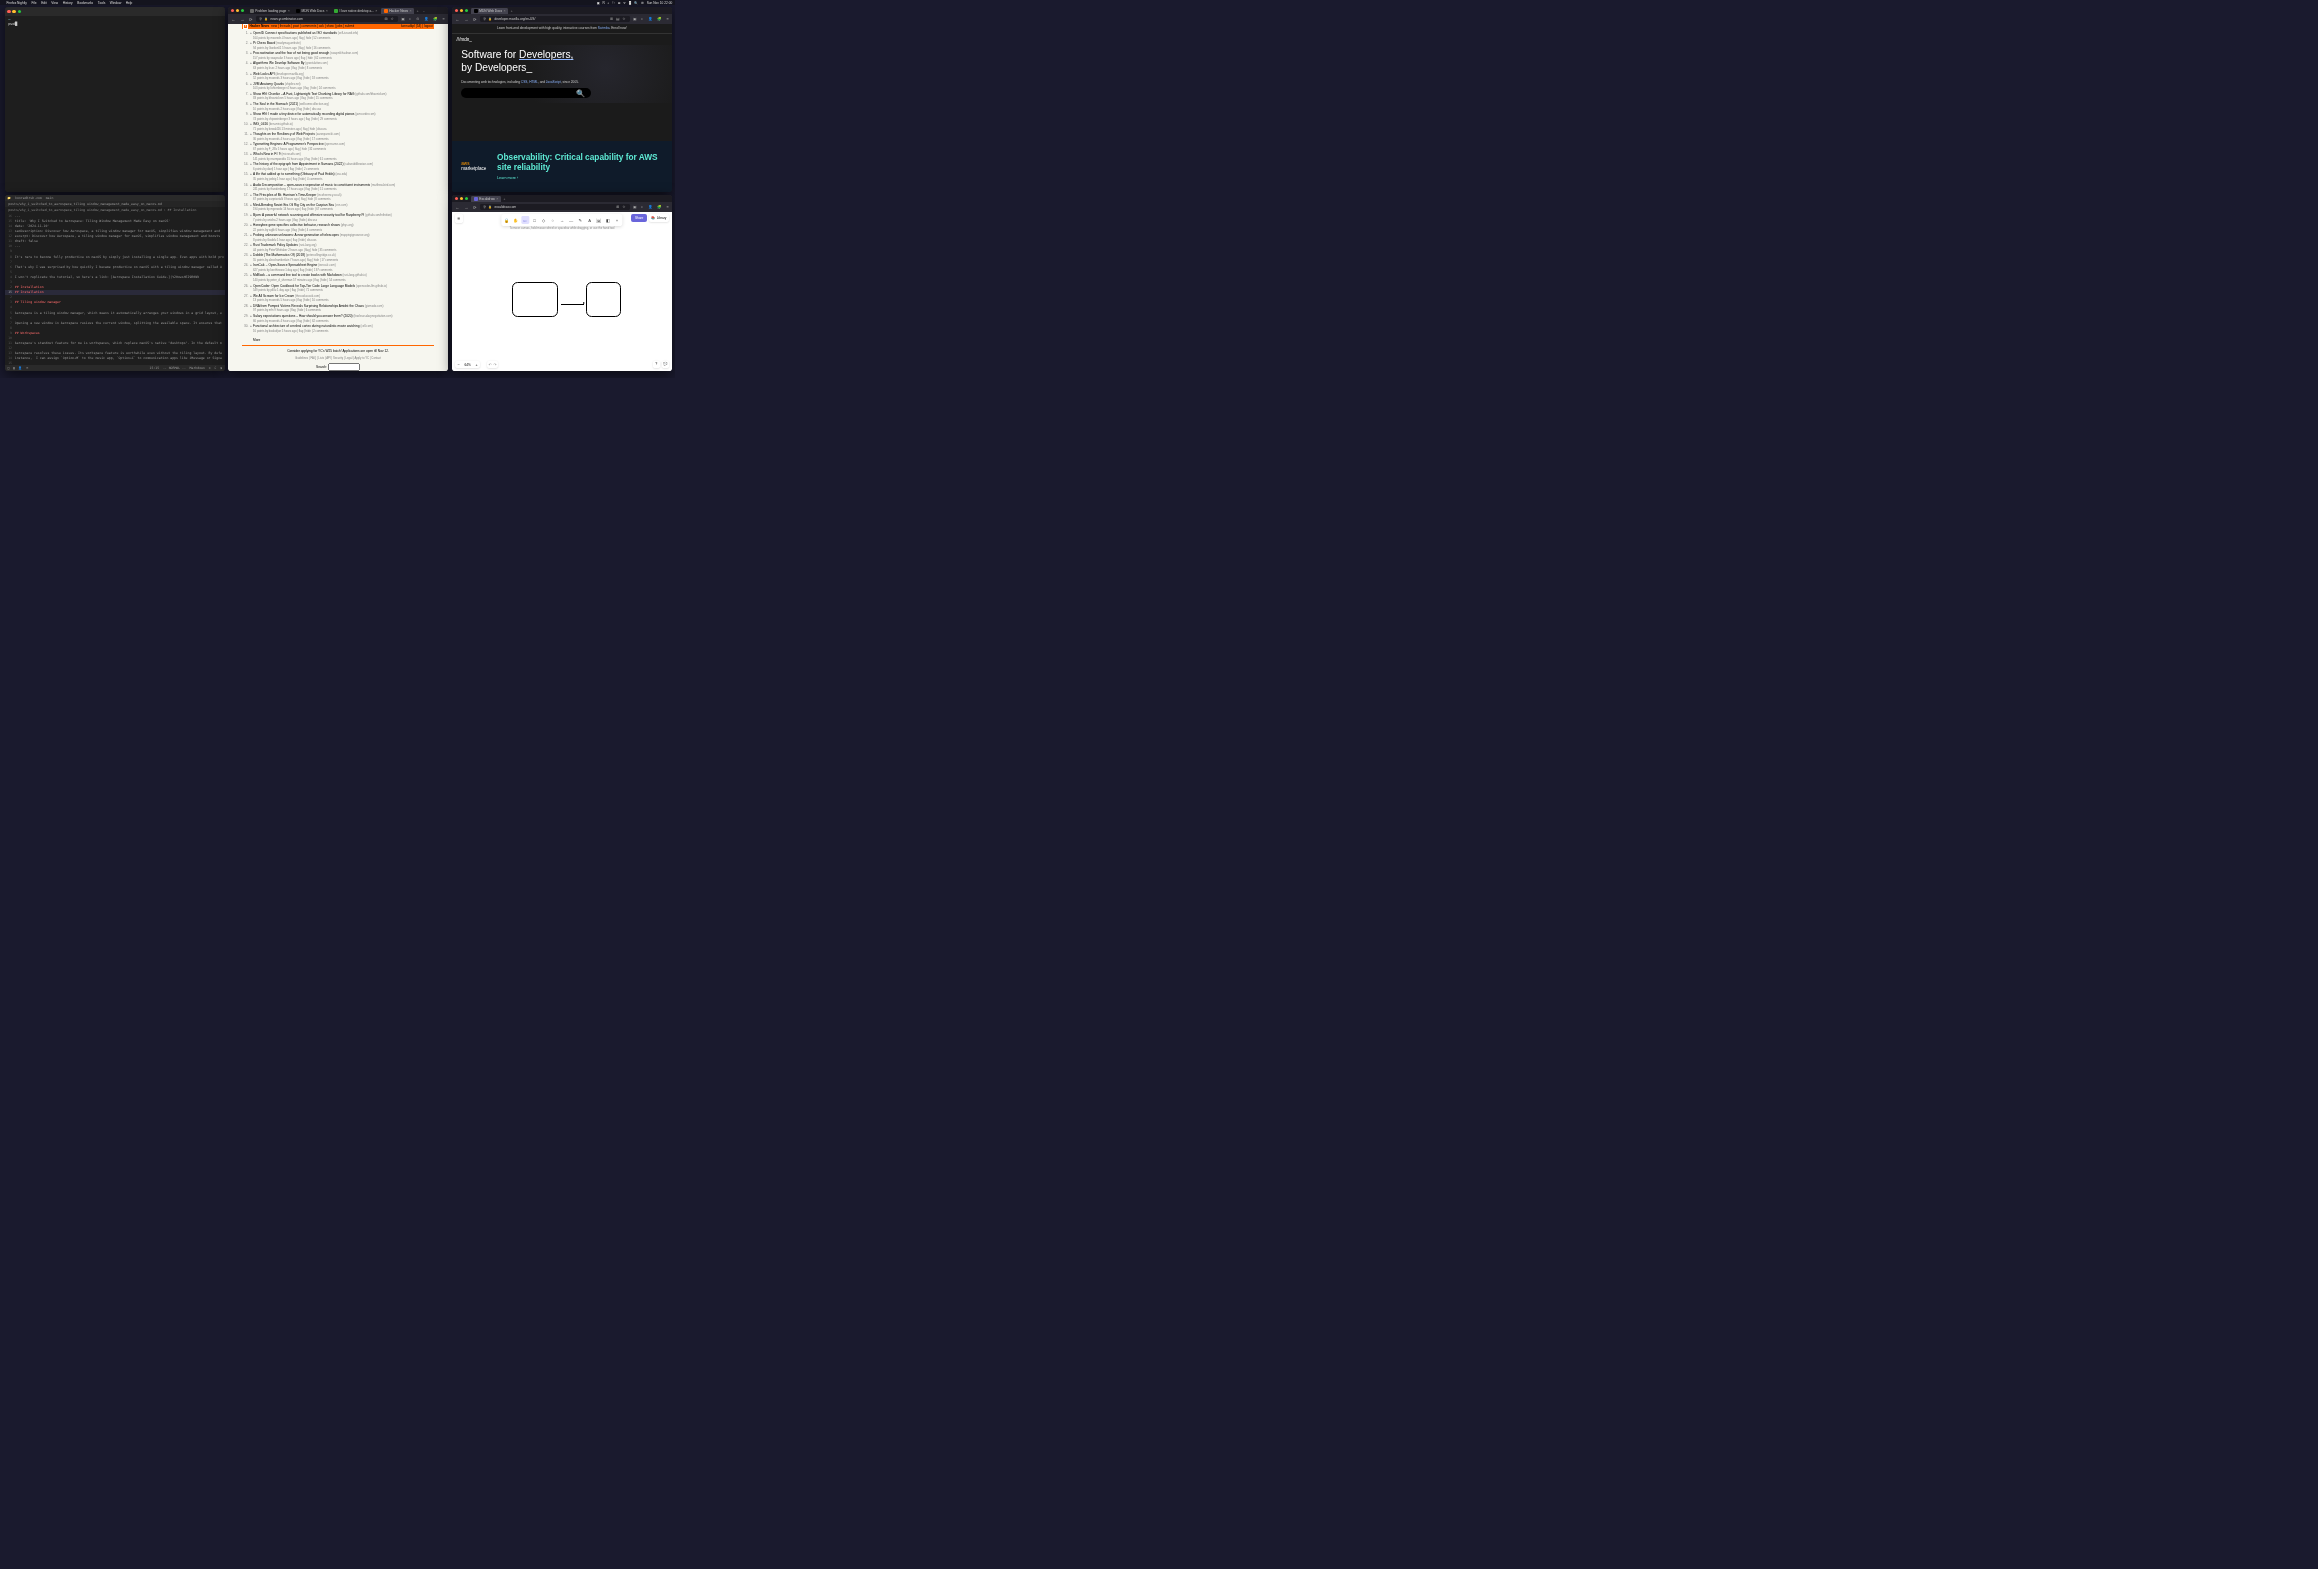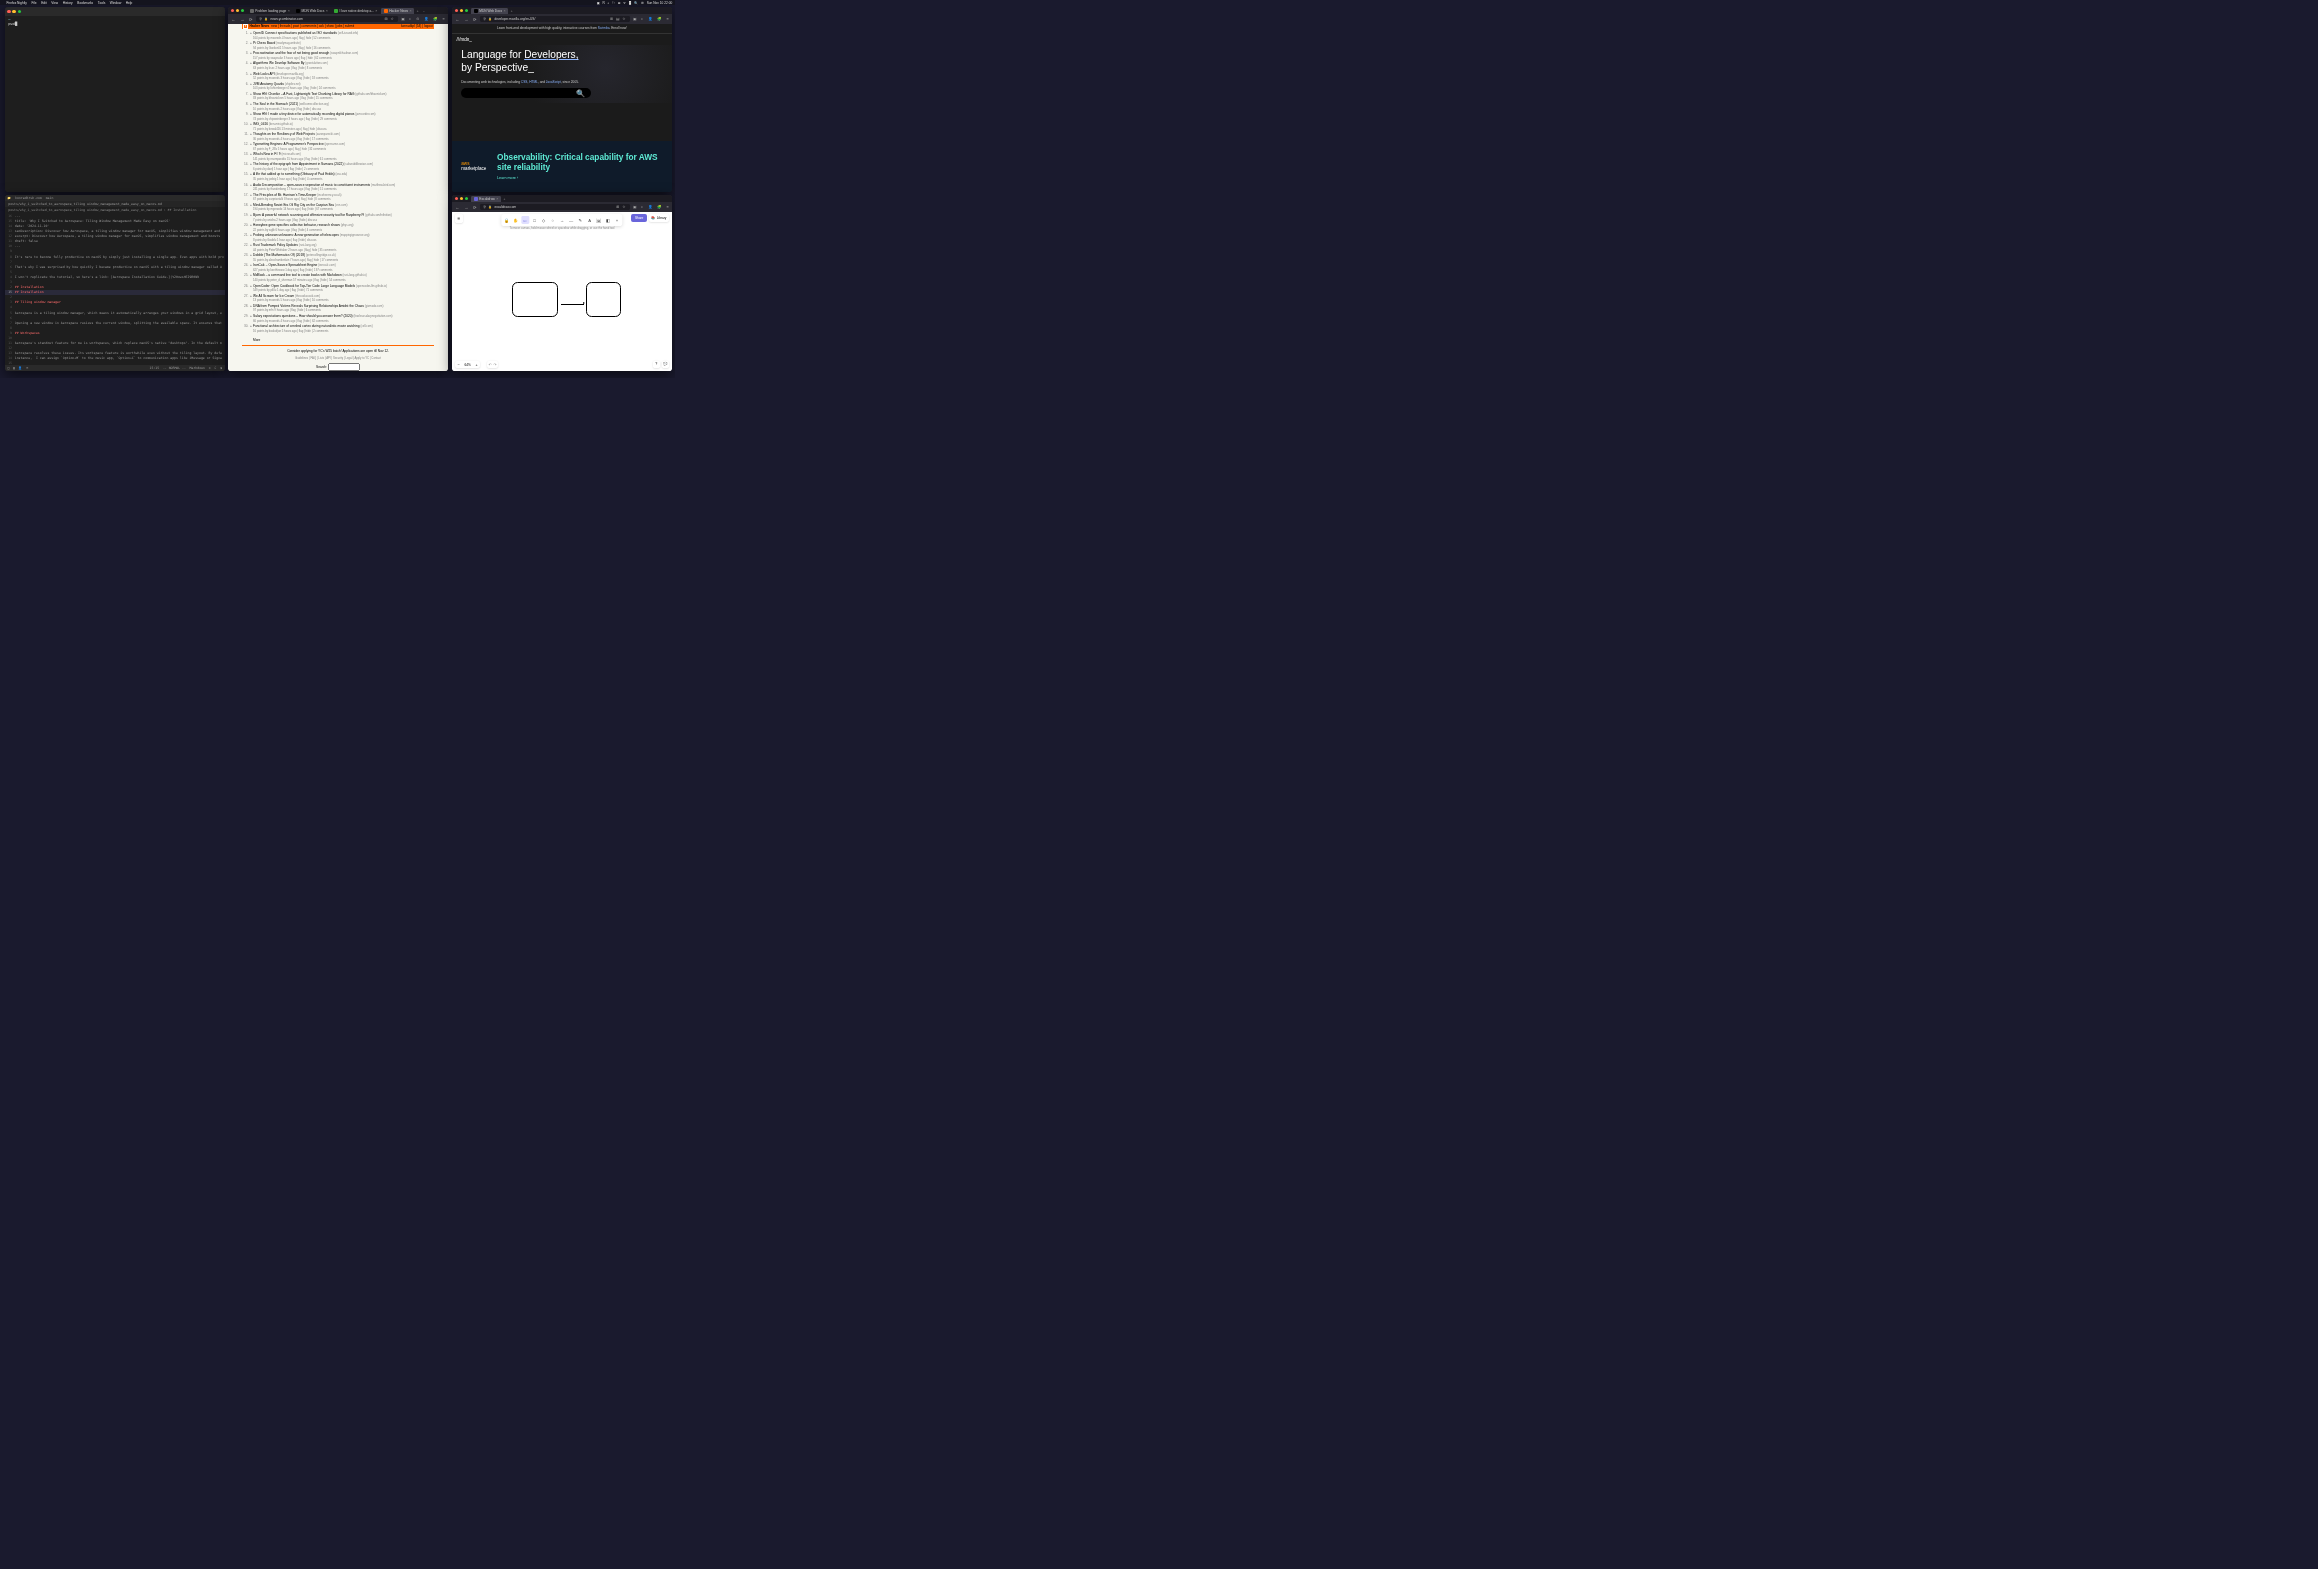--- a/index.html
+++ b/index.html
@@ -701,22 +701,22 @@
     <span class="toolbar-icon">🧩</span>
     <span class="toolbar-icon">≡</span>
   </div>
   <div class="mdn-content">
     <div class="mdn-banner">
       <span>Learn front-end development with high quality, interactive courses from </span><a>Scrimba</a><span>. Enroll now!</span>
     </div>
     <div class="mdn-logo">///<span>mdn_</span></div>
     <div class="mdn-hero">
       <h1>
-        <span>Language for </span><span class="underline">Developers,</span><br>
-        <span>by Perspective</span><span class="cursor">_</span>
+        <span>Software for </span><span class="underline">Developers,</span><br>
+        <span>by Developers</span><span class="cursor">_</span>
       </h1>
       <div class="sub">
         <span>Documenting web technologies, including </span><a>CSS</a>, <a>HTML</a>, and <a>JavaScript</a><span>, since 2005.</span>
       </div>
       <div class="mdn-search-hero">
         <span class="placeholder"> </span>
         <span class="icon">🔍</span>
       </div>
     </div>
     <div class="mdn-ad">

